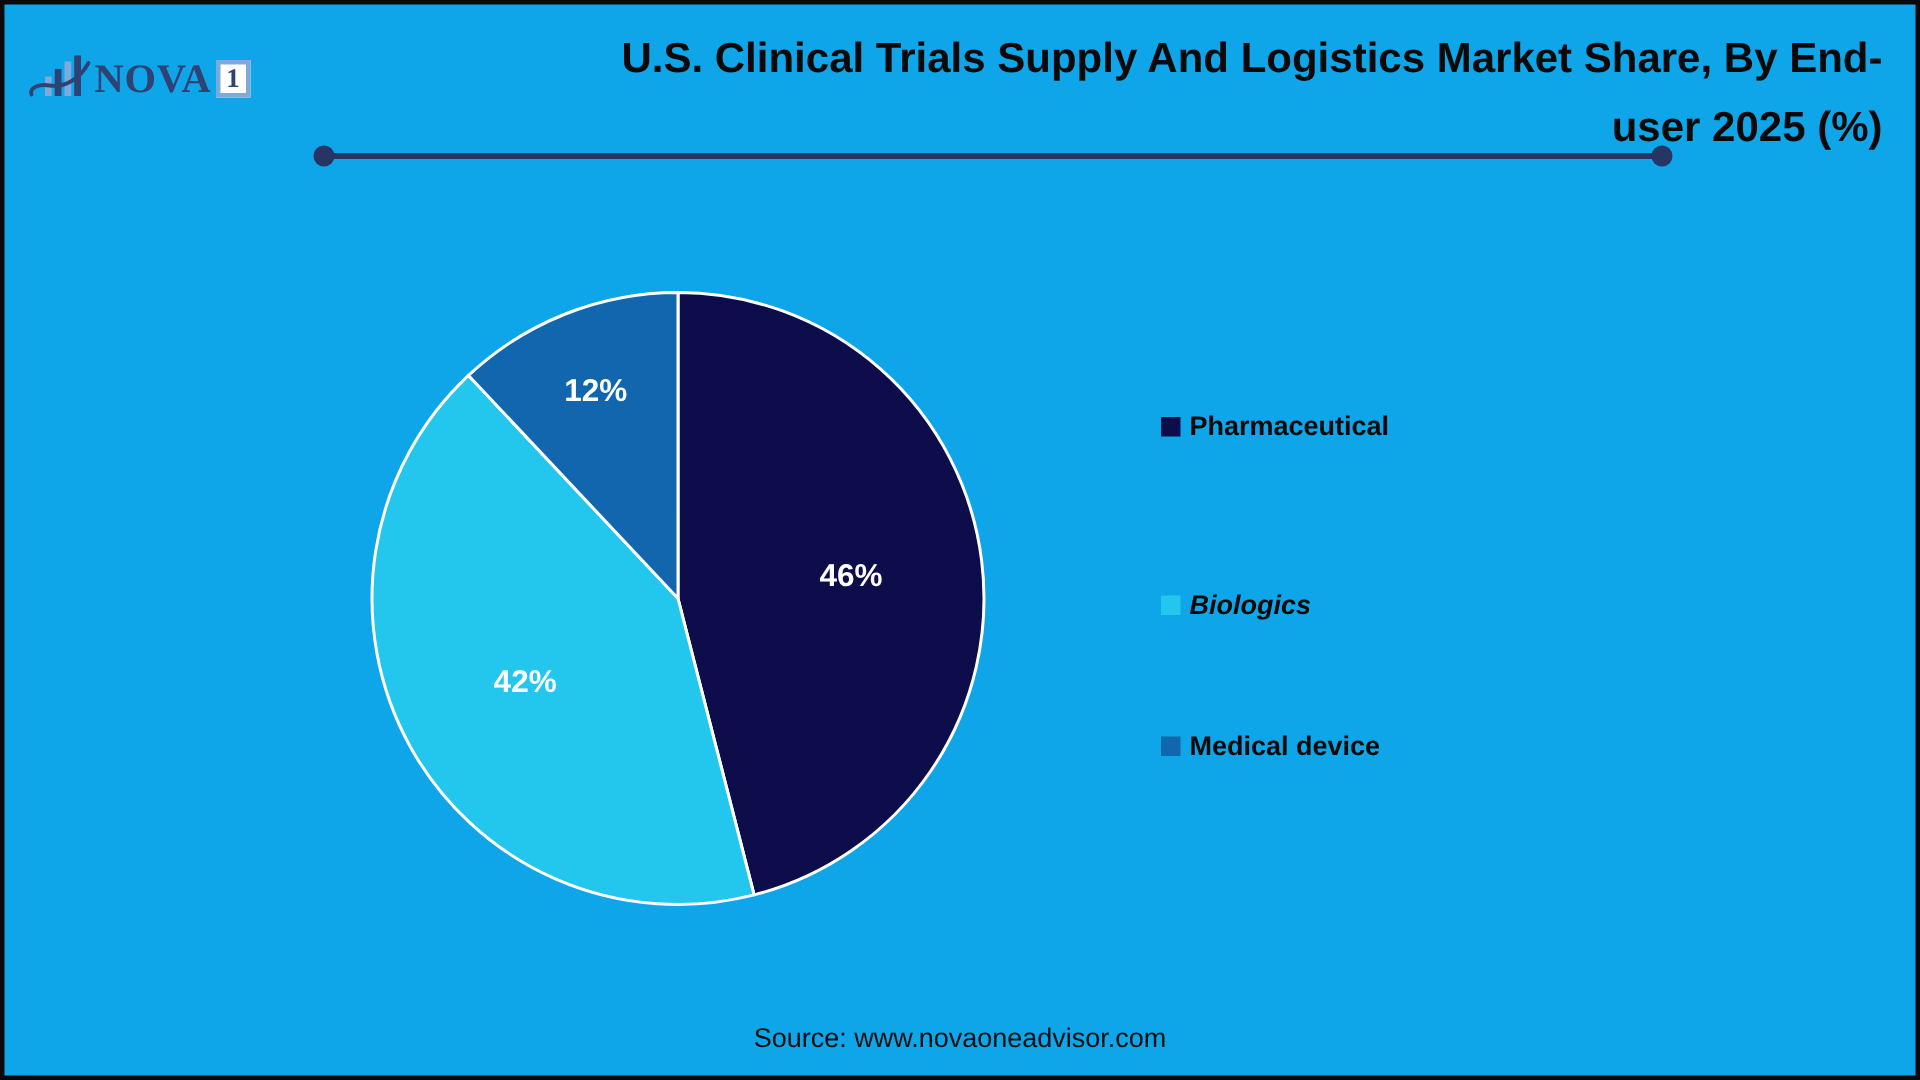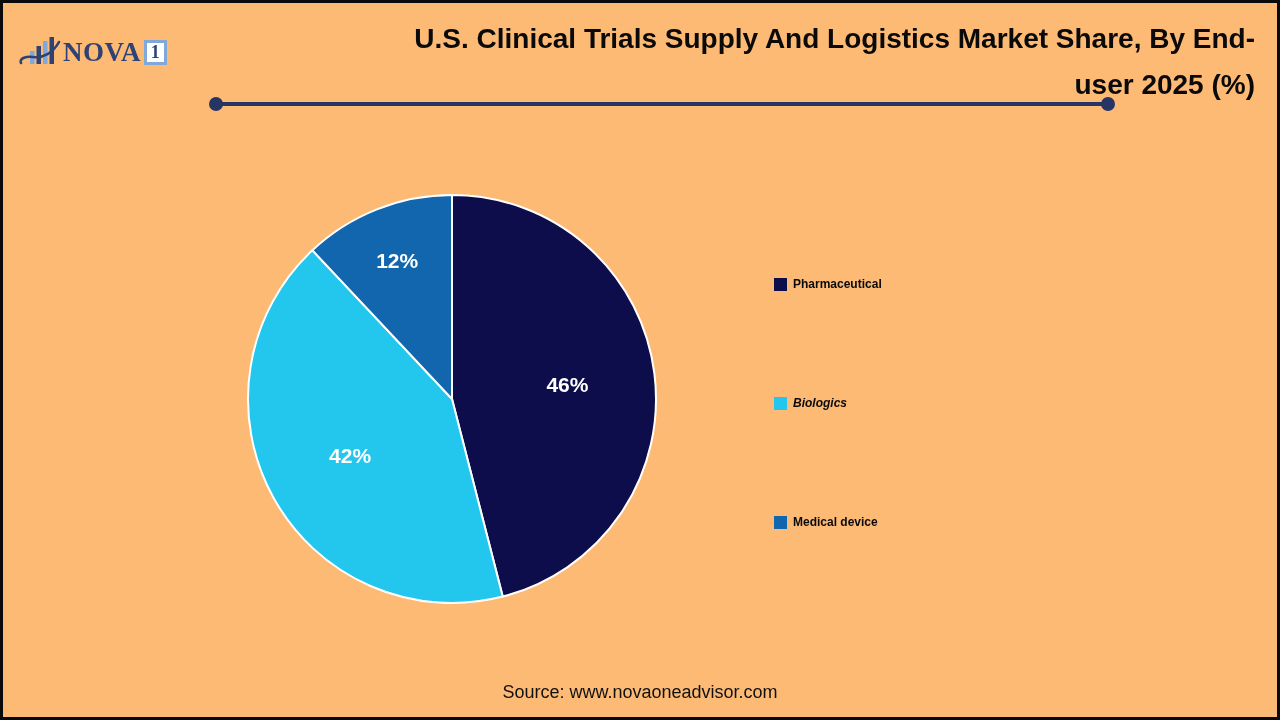--- a/index.html
+++ b/index.html
@@ -1,20 +1,20 @@
 <!DOCTYPE html>
 <html><head>
 <meta charset="utf-8">
 <style>
   html,body { margin:0; padding:0; background:#e8e8e8; }
   .page {
     position:relative;
     width:1280px; height:720px;
     box-sizing:border-box;
-    background:#fdba74;
+    background:#0ea5e9;
     border:3px solid #0a0a0a;
     overflow:hidden;
     font-family:"Liberation Sans", sans-serif;
   }
 
   
   .logo { position:absolute; left:16px; top:31px; display:flex; align-items:center; }
   .logo-icon { width:42px; height:36px; margin-right:2px; }
   .logo-text {
     font-family:"Liberation Serif", serif;
@@ -50,24 +50,24 @@
     font-weight:bold; font-size:21px;
     text-anchor:middle; dominant-baseline:central;
   }
 
   
   .legend-item {
     position:absolute; left:771px; height:20px;
     display:flex; align-items:center; gap:6px;
   }
   .legend-marker { width:13px; height:13px; flex:0 0 13px; }
-  .legend-label { font-weight:bold; font-size:12px; color:#0a0a0a; white-space:nowrap; }
+  .legend-label { font-weight:bold; font-size:18px; color:#0a0a0a; white-space:nowrap; }
   .legend-item.row0 { top:271px; }
   .legend-item.row1 { top:390px;font-style:italic; }
-  .legend-item.row2 { top:509px; }
+  .legend-item.row2 { top:484px; }
 
   
   .source {
     position:absolute; left:0; right:0; top:679px;
     text-align:center; font-size:18px; color:#111111;
   }
 </style>
 </head>
 <body>
 

